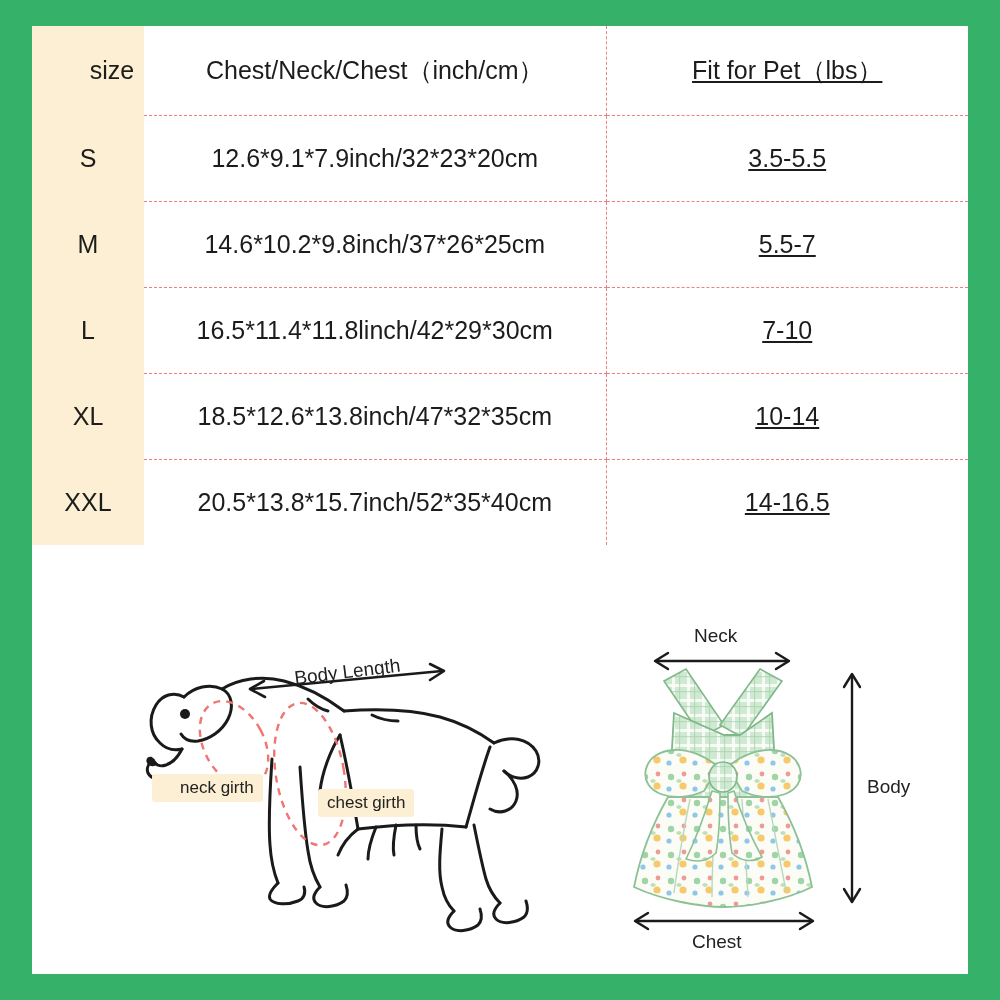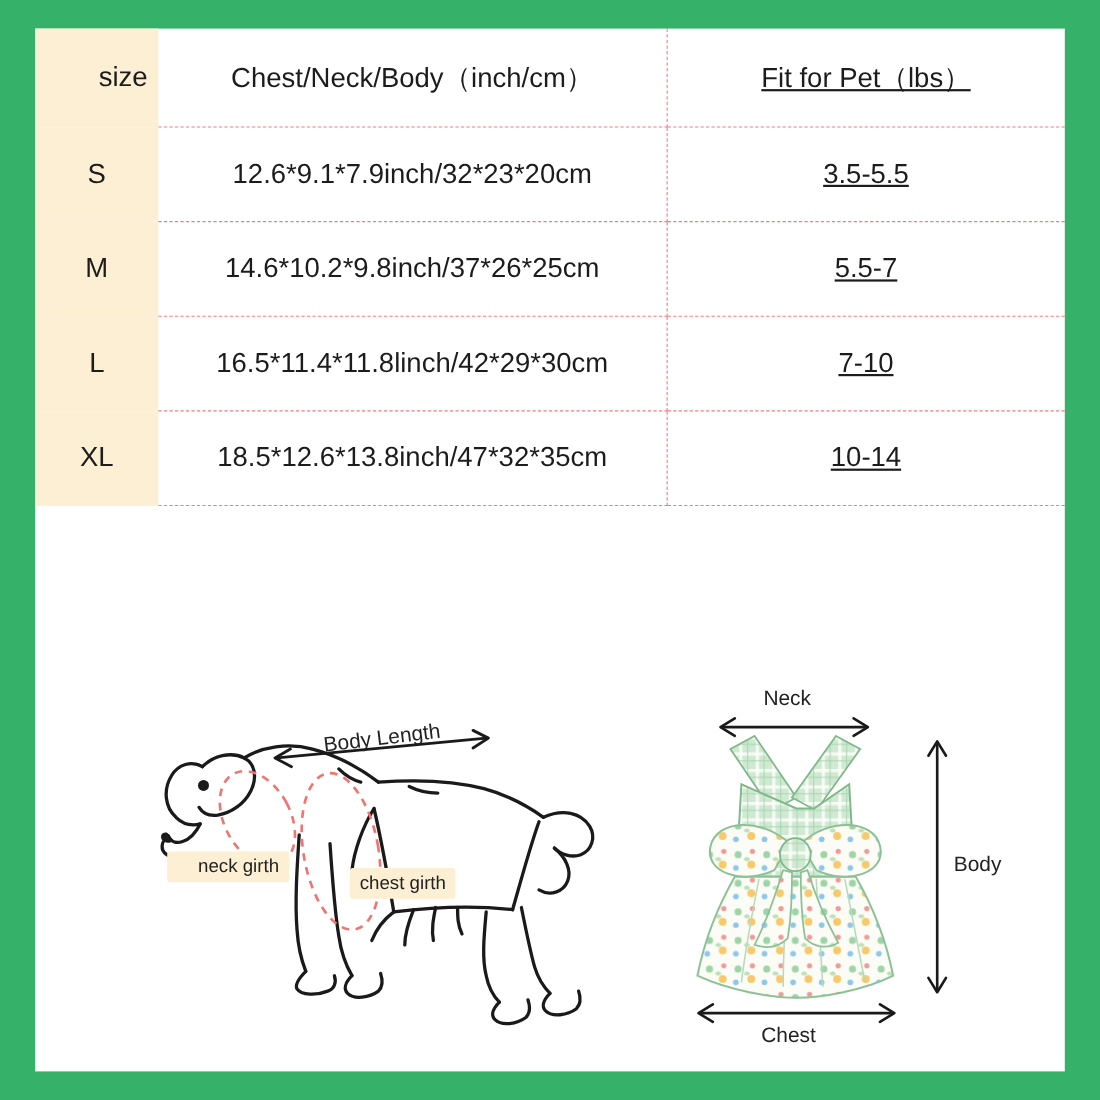--- a/index.html
+++ b/index.html
@@ -123,21 +123,21 @@
 
   <table class="size-table">
     <colgroup>
       <col class="col-size">
         <col class="col-meas">
         <col class="col-fit">
     </colgroup>
     <tbody>
       <tr class="head-row">
         <th class="size-cell head-cell-size">size</th>
-        <th class="head-cell meas-cell">Chest/Neck/Body（inch/cm）</th>
+        <th class="head-cell meas-cell">Chest/Neck/Chest（inch/cm）</th>
         <th class="head-cell fit-cell">Fit for Pet（lbs）</th>
       </tr>
       <tr>
         <td class="size-cell">S</td>
         <td class="meas-cell">12.6*9.1*7.9inch/32*23*20cm</td>
         <td class="fit-cell">3.5-5.5</td>
       </tr>
       <tr>
         <td class="size-cell">M</td>
         <td class="meas-cell">14.6*10.2*9.8inch/37*26*25cm</td>
@@ -145,20 +145,25 @@
       </tr>
       <tr>
         <td class="size-cell">L</td>
         <td class="meas-cell">16.5*11.4*11.8linch/42*29*30cm</td>
         <td class="fit-cell">7-10</td>
       </tr>
       <tr>
         <td class="size-cell">XL</td>
         <td class="meas-cell">18.5*12.6*13.8inch/47*32*35cm</td>
         <td class="fit-cell">10-14</td>
+      </tr>
+      <tr class="last-row">
+        <td class="size-cell">XXL</td>
+        <td class="meas-cell">20.5*13.8*15.7inch/52*35*40cm</td>
+        <td class="fit-cell">14-16.5</td>
       </tr>
     </tbody>
   </table>
 
   <div class="diagram">
 
     <div class="dog-area">
       <svg width="430" height="300" viewBox="0 0 430 300">
         <g fill="none" stroke="#1a1a1a" stroke-width="3" stroke-linecap="round" stroke-linejoin="round">
 

